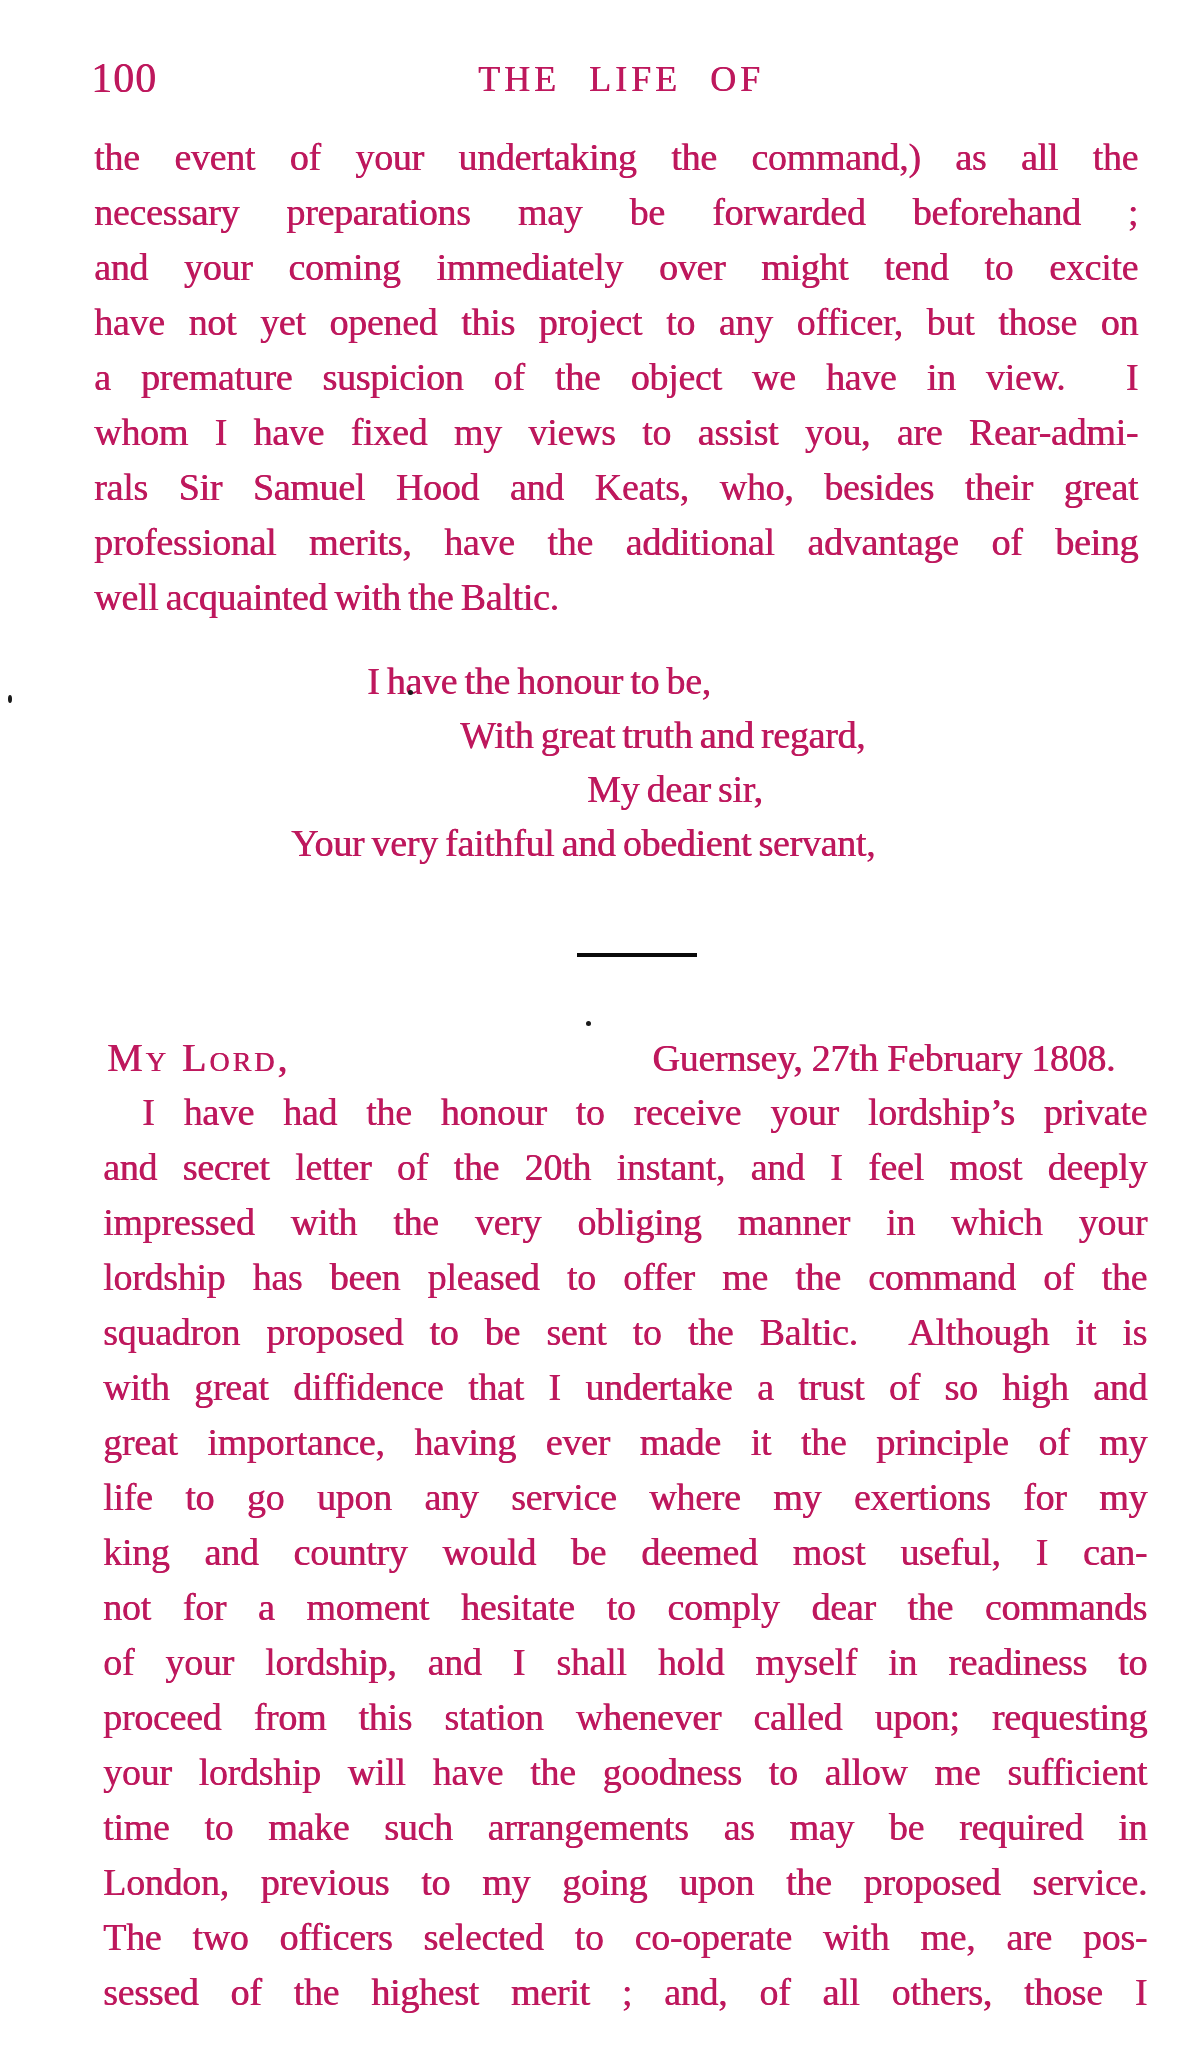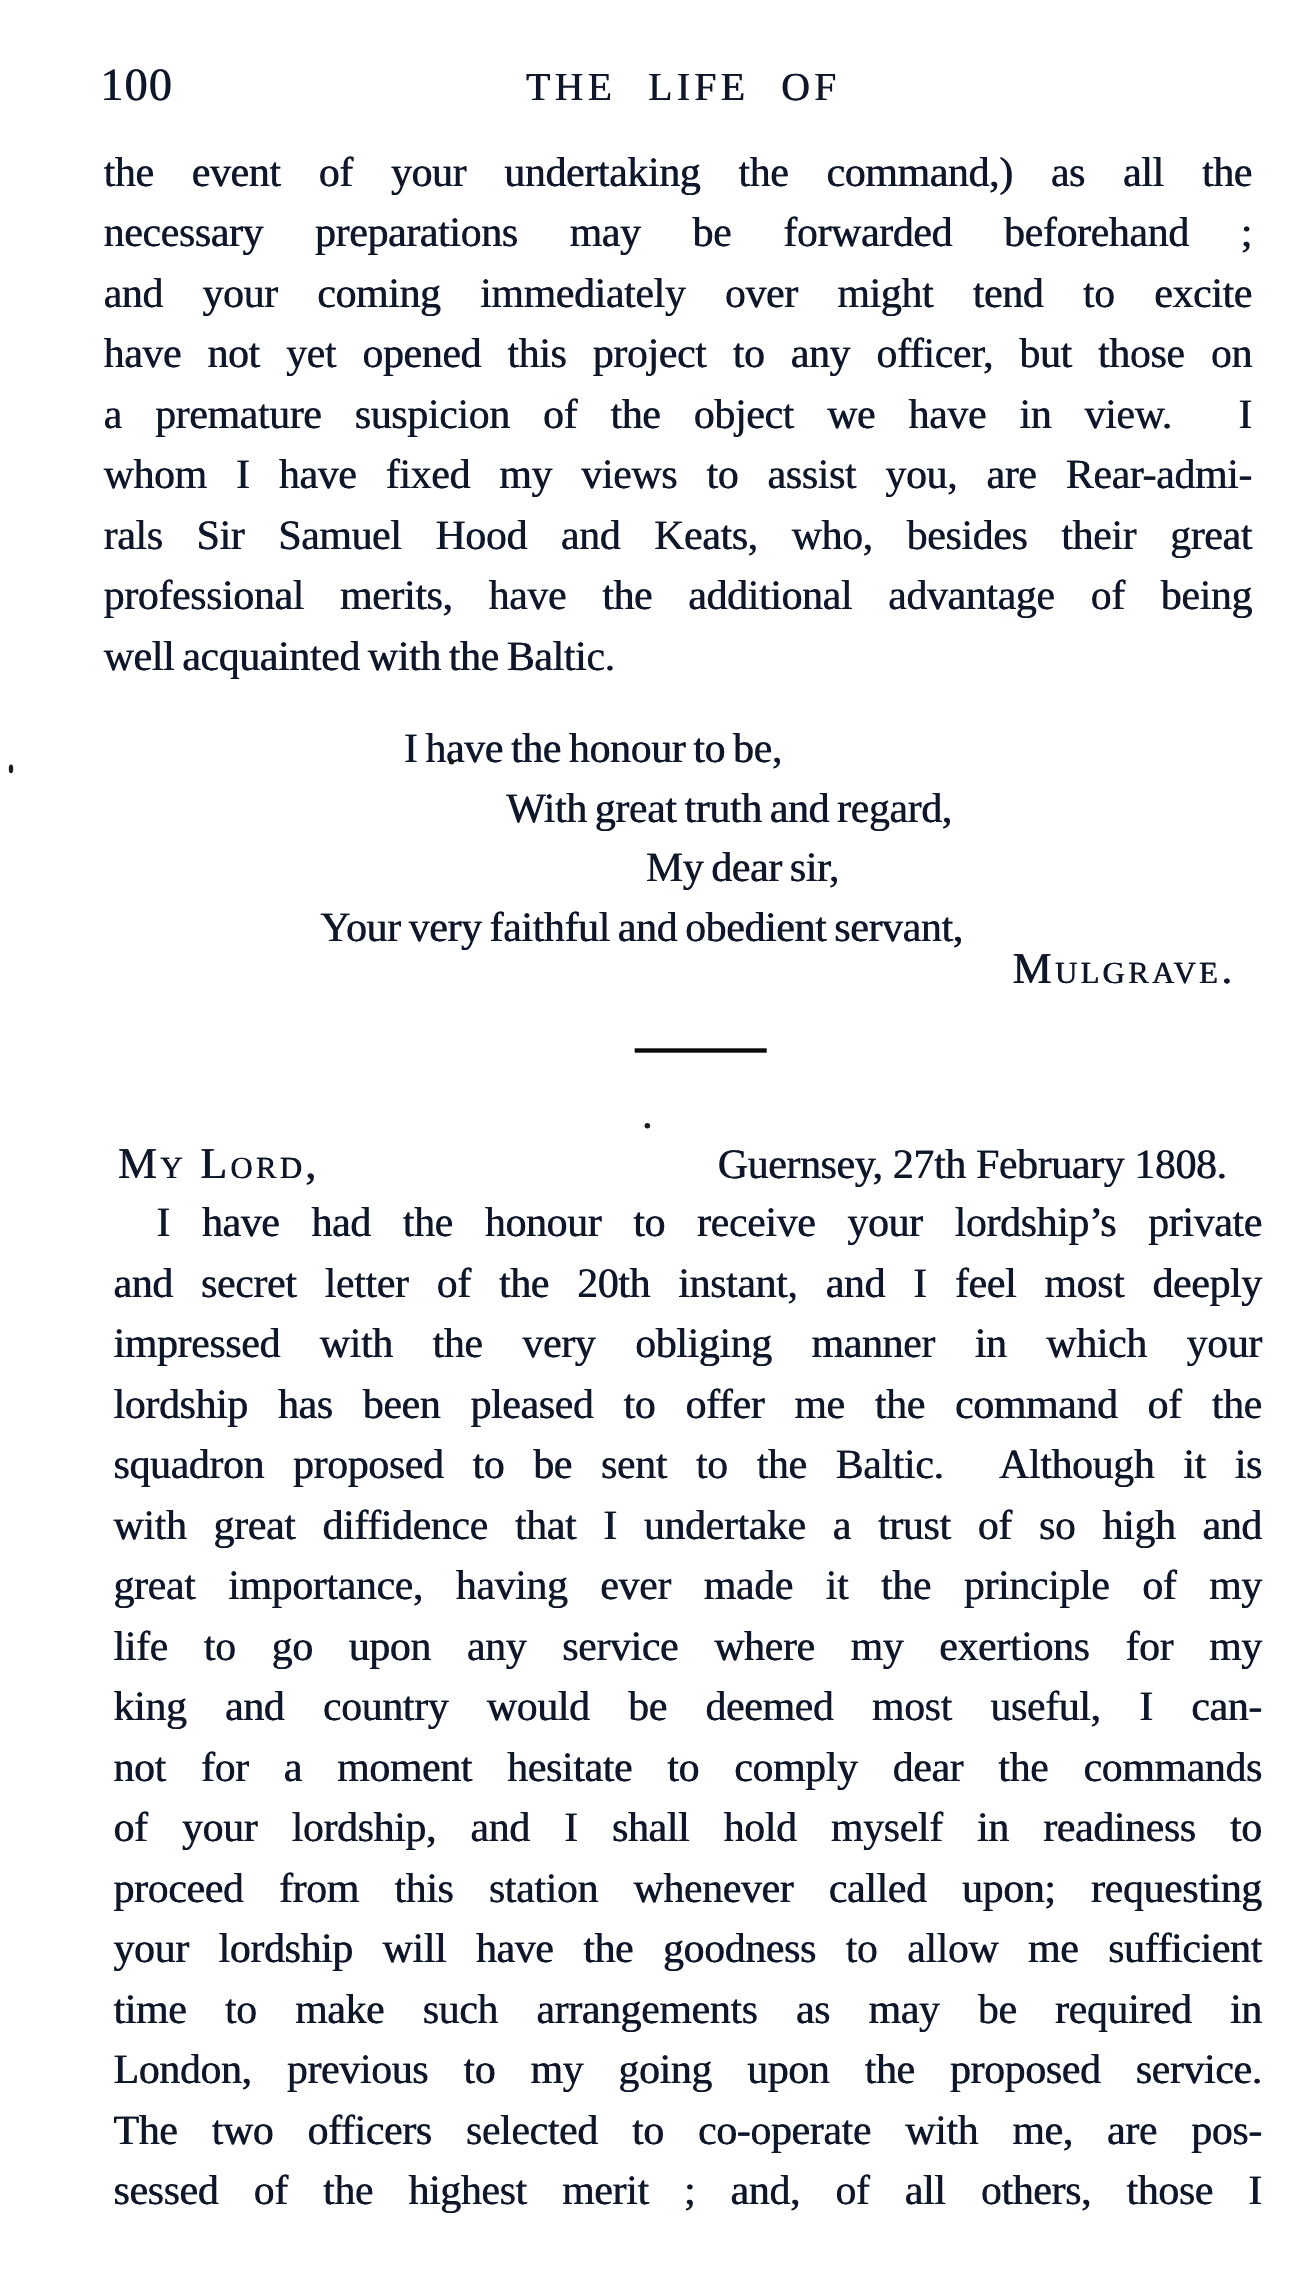--- a/index.html
+++ b/index.html
@@ -5,21 +5,21 @@
   html, body {
     margin: 0;
     padding: 0;
     background: #ffffff;
   }
   .page {
     position: relative;
     width: 1182px;
     height: 2067px;
     background: #ffffff;
-    color: #0f172a;
+    color: #be185d;
     font-family: "Liberation Serif", "DejaVu Serif", serif;
     overflow: hidden;
     text-shadow: 0.6px 0 currentColor; 
   }
 
   
   .header {
     position: absolute;
     top: 52px;
     left: 91px;
@@ -180,23 +180,20 @@
       <div class="line short">well acquainted with the Baltic.</div>
     </div>
 
   <div class="closing">
       <div class="line">I have the honour to be,</div>
       <div class="line">With great truth and regard,</div>
       <div class="line">My dear sir,</div>
       <div class="line">Your very faithful and obedient servant,</div>
     </div>
 
-  <div class="signature">
-    <span class="sc">Mulgrave.</span>
-  </div>
 
   <div class="divider"></div>
 
   <div class="l2head">
     <span class="sc salutation">My Lord,</span>
     <span class="dateline">Guernsey, 27th February 1808.</span>
   </div>
 
   <div class="para p2">
       <div class="line">I have had the honour to receive your lordship’s private</div>

